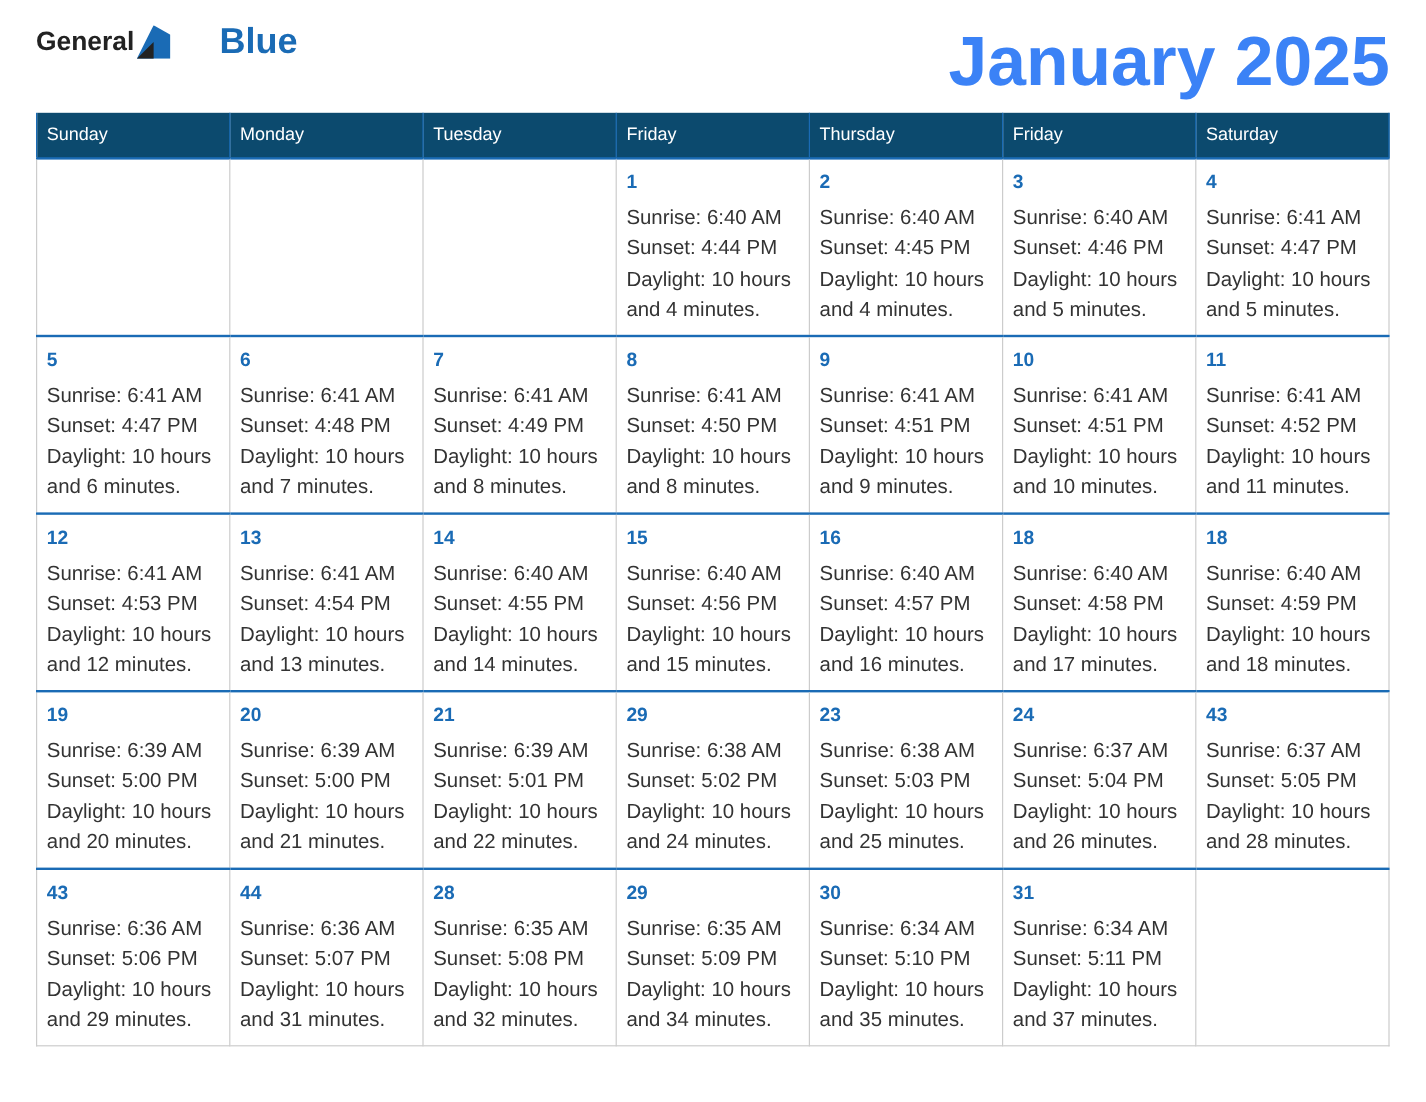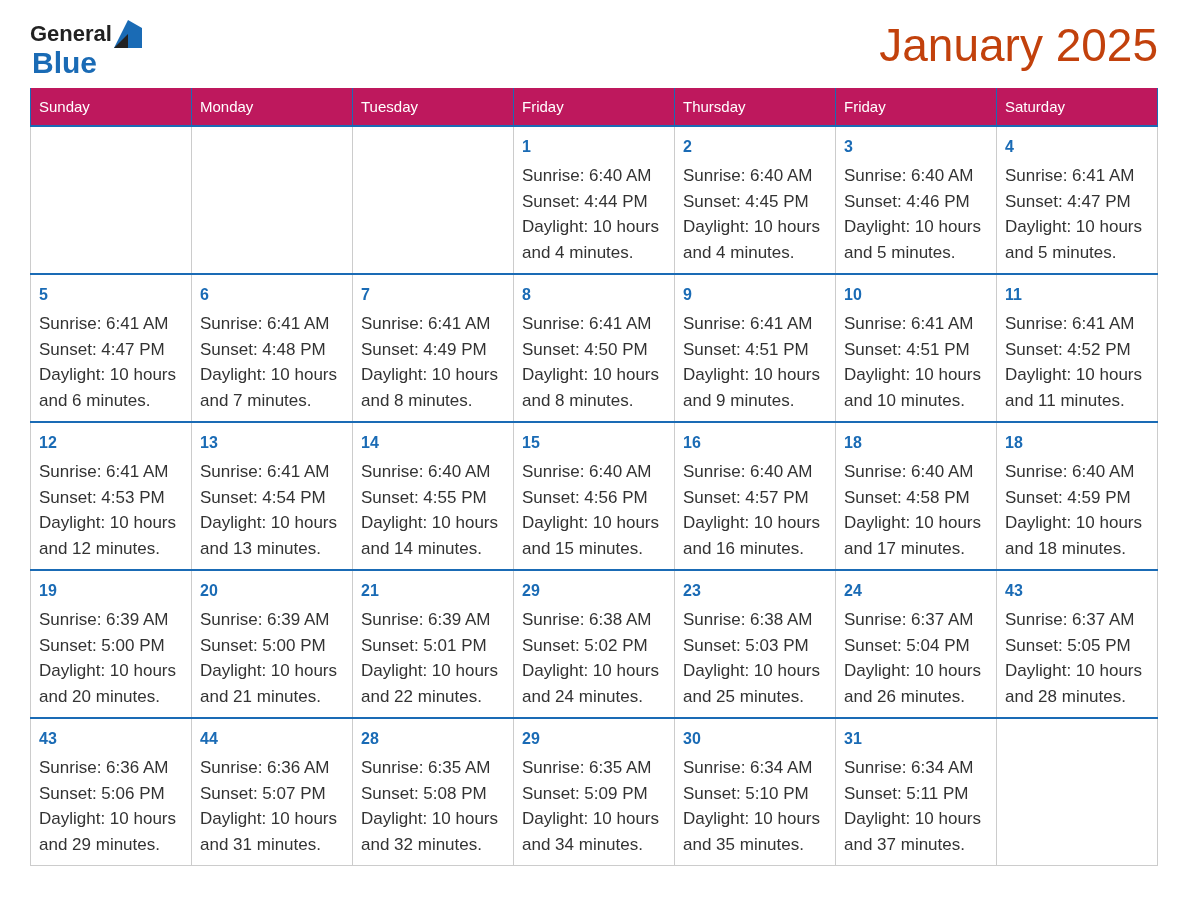--- a/index.html
+++ b/index.html
@@ -29,47 +29,48 @@
       color: #1a6bb5;
       line-height: 1;
     }
     .logo-icon {
       width: 28px;
       height: 28px;
       margin-left: 2px;
     }
     .logo-wrapper {
       display: flex;
-      flex-direction: column;
+      flex-direction: row;
+      gap: 39px;
     }
     .logo-top {
       display: flex;
       align-items: center;
     }
     .title-section {
       text-align: right;
     }
     .month-title {
-      font-size: 46px;
-      font-weight: normal;
-      color: #c2410c;
+      font-size: 58px;
+      font-weight: bold;
+      color: #3b82f6;
       line-height: 1.1;
     }
     .subtitle {
       font-size: 20px;
       color: #555;
       margin-top: 4px;
     }
     .calendar {
       width: 100%;
       border-collapse: collapse;
       margin-top: 10px;
     }
     .calendar th {
-      background-color: #be185d;
+      background-color: #0c4a6e;
       color: #fff;
       padding: 10px 8px;
       font-size: 15px;
       font-weight: normal;
       text-align: left;
       border: 1px solid #1a6bb5;
     }
     .calendar td {
       vertical-align: top;
       padding: 8px;

